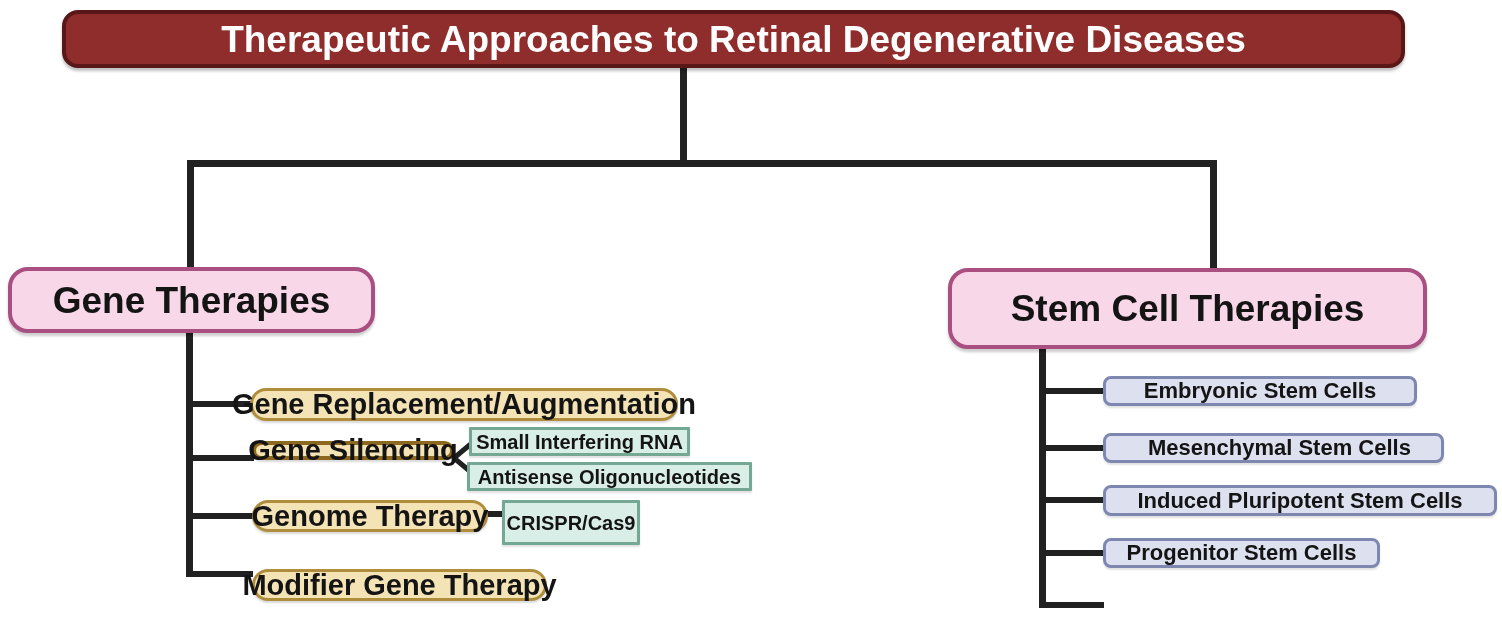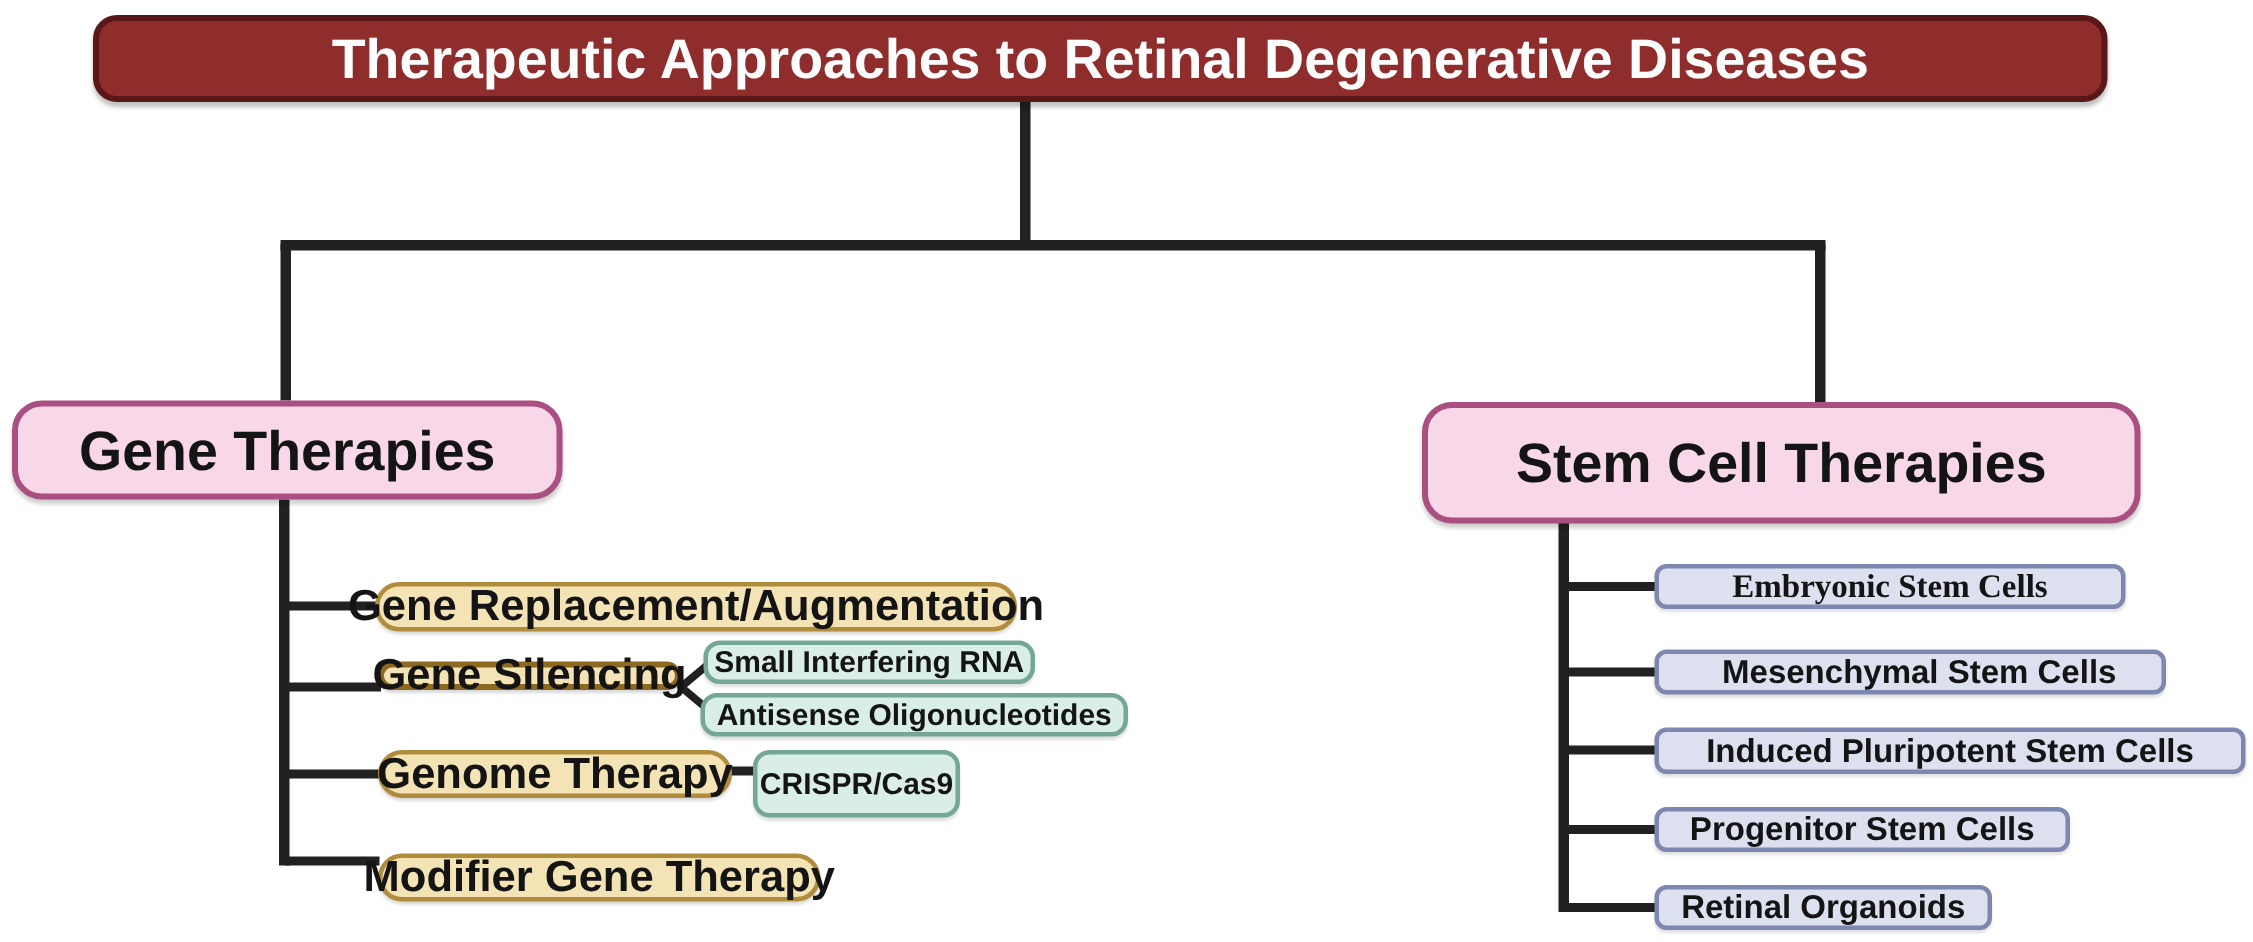--- a/index.html
+++ b/index.html
@@ -45,21 +45,21 @@
     font-size:29px;
     box-shadow:0 2px 2px rgba(0,0,0,0.15);
   }
   .tan-dark{
     border:4px solid var(--tan-border-dark,#8c691e);
     border-radius:18px;
   }
   .mint-node{
     background:var(--mint-fill,#d9eee6);
     border:3px solid var(--mint-border,#75a894);
-    border-radius:11px;
+    border-radius:1px;
     font-size:20px;
     box-shadow:0 2px 2px rgba(0,0,0,0.12);
   }
   .lav-node{
     background:var(--lav-fill,#dce0ef);
     border:3px solid var(--lav-border,#7d87b0);
     border-radius:8px;
     font-size:22px;
     box-shadow:0 2px 2px rgba(0,0,0,0.12);
   }
@@ -100,19 +100,18 @@
 
   <div class="node tan-node" style="left:250px;top:388px;width:428px;height:33px;">Gene Replacement/Augmentation</div>
   <div class="node tan-node tan-dark" style="left:252px;top:441px;width:202px;height:19px;">Gene Silencing</div>
   <div class="node tan-node" style="left:252px;top:500px;width:236px;height:32px;">Genome Therapy</div>
   <div class="node tan-node" style="left:252px;top:558px;width:295px;height:32px;margin-top:11px;">Modifier Gene Therapy</div>
 
   <div class="node mint-node" style="left:469px;top:427px;width:221px;height:29px;">Small Interfering RNA</div>
   <div class="node mint-node" style="left:467px;top:462px;width:285px;height:29px;">Antisense Oligonucleotides</div>
   <div class="node mint-node" style="left:502px;top:500px;width:138px;height:45px;">CRISPR/Cas9</div>
 
-  <div class="node lav-node" style="left:1103px;top:376px;width:314px;height:30px;font-family:Liberation Serif, serif;">Embryonic Stem Cells</div>
+  <div class="node lav-node" style="left:1103px;top:376px;width:314px;height:30px;">Embryonic Stem Cells</div>
   <div class="node lav-node" style="left:1103px;top:433px;width:341px;height:30px;padding-left:12px;">Mesenchymal Stem Cells</div>
   <div class="node lav-node" style="left:1103px;top:538px;width:277px;height:30px;">Progenitor Stem Cells</div>
   <div class="node lav-node" style="left:1103px;top:485px;width:394px;height:31px;">Induced Pluripotent Stem Cells</div>
-  <div class="node lav-node" style="left:1103px;top:590px;width:225px;height:30px;">Retinal Organoids</div>
 
 </div>
 
 </body></html>

